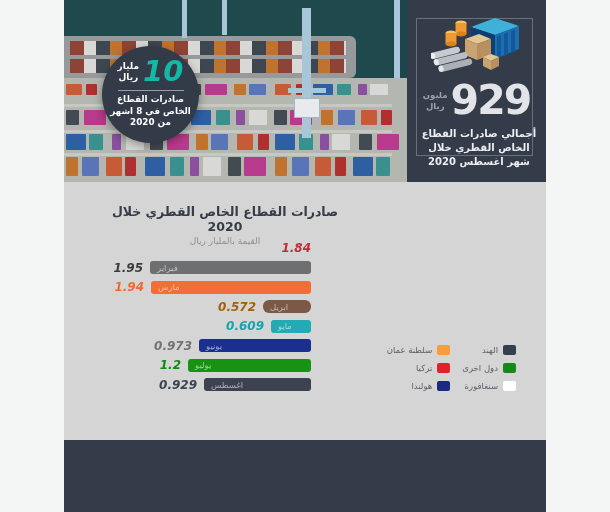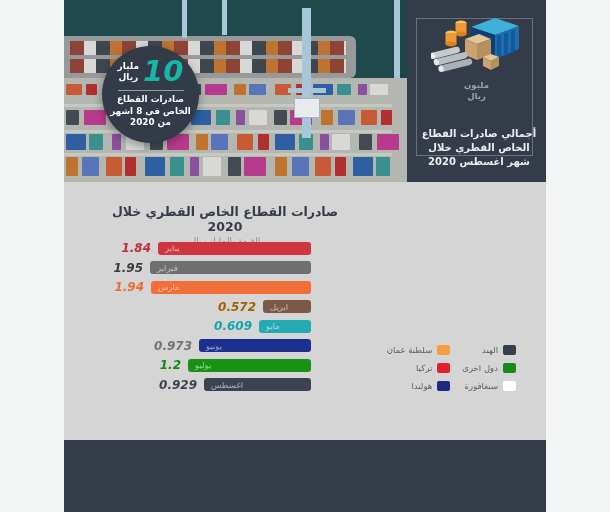--- a/index.html
+++ b/index.html
@@ -195,65 +195,63 @@
       <g transform="rotate(-14 22 50)">
         <rect x="4" y="42" width="34" height="6.5" rx="3.2" fill="#b9bec4"></rect>
         <ellipse cx="6" cy="45.2" rx="2.6" ry="3.2" fill="#e5e8ea"></ellipse>
         <rect x="7" y="49.5" width="34" height="6.5" rx="3.2" fill="#aab0b6"></rect>
         <ellipse cx="9" cy="52.7" rx="2.6" ry="3.2" fill="#e5e8ea"></ellipse>
         <rect x="2" y="35" width="30" height="6.5" rx="3.2" fill="#c6cbd0"></rect>
         <ellipse cx="4" cy="38.2" rx="2.6" ry="3.2" fill="#eceef0"></ellipse>
       </g>
     </svg>
     <div class="vrow" dir="rtl">
+      <span class="num">929</span>
       <span class="unit">
         <div>مليون</div>
         <div>ريال</div>
       </span>
     </div>
     <div class="cap" dir="rtl">
         <div>أجمالي صادرات القطاع</div>
         <div>الخاص القطري خلال</div>
         <div>شهر اغسطس 2020</div>
       </div>
   </div>
 
   <div class="grayband"></div>
 
   <div class="chart-head" dir="rtl">
     <div class="chart-title">صادرات القطاع الخاص القطري خلال 2020</div>
     <div class="chart-sub">القيمة بالمليار ريال</div>
   </div>
   <div id="barRows">
       <div class="bar-row" dir="rtl" style="top: 241.5px;">
-        <div class="bar" style="width: 153px; background: rgb(207, 53, 64);">
-          <span class="mlabel">يناير</span>
-        </div>
         <span class="bar-value" style="color: rgb(196, 43, 56);">1.84</span>
       </div>
       <div class="bar-row" dir="rtl" style="top: 261px;">
         <div class="bar" style="width: 161px; background: rgb(110, 111, 112);">
           <span class="mlabel">فبراير</span>
         </div>
         <span class="bar-value" style="color: rgb(60, 60, 60);">1.95</span>
       </div>
       <div class="bar-row" dir="rtl" style="top: 280.5px;">
         <div class="bar" style="width: 160px; background: rgb(242, 110, 57);">
           <span class="mlabel">مارس</span>
         </div>
         <span class="bar-value" style="color: rgb(238, 106, 53);">1.94</span>
       </div>
       <div class="bar-row" dir="rtl" style="top: 300px;">
-        <div class="bar" style="width: 48px; background: rgb(124, 88, 71);">
+        <div class="bar" style="width: 48px; background: rgb(124, 88, 71); border-radius: 6px;">
           <span class="mlabel">ابريل</span>
         </div>
         <span class="bar-value" style="color: #a16207; text-align: center;">0.572</span>
       </div>
       <div class="bar-row" dir="rtl" style="top: 319.5px;">
-        <div class="bar" style="width: 52px; background: rgb(36, 170, 178);">
+        <div class="bar" style="width: 40px; background: rgb(36, 170, 178);">
           <span class="mlabel">مايو</span>
         </div>
         <span class="bar-value" style="color: rgb(22, 163, 172);">0.609</span>
       </div>
       <div class="bar-row" dir="rtl" style="top: 339px;">
         <div class="bar" style="width: 112px; background: rgb(27, 47, 142);">
           <span class="mlabel">يونيو</span>
         </div>
         <span class="bar-value" style="color: #737373;">0.973</span>
       </div>

